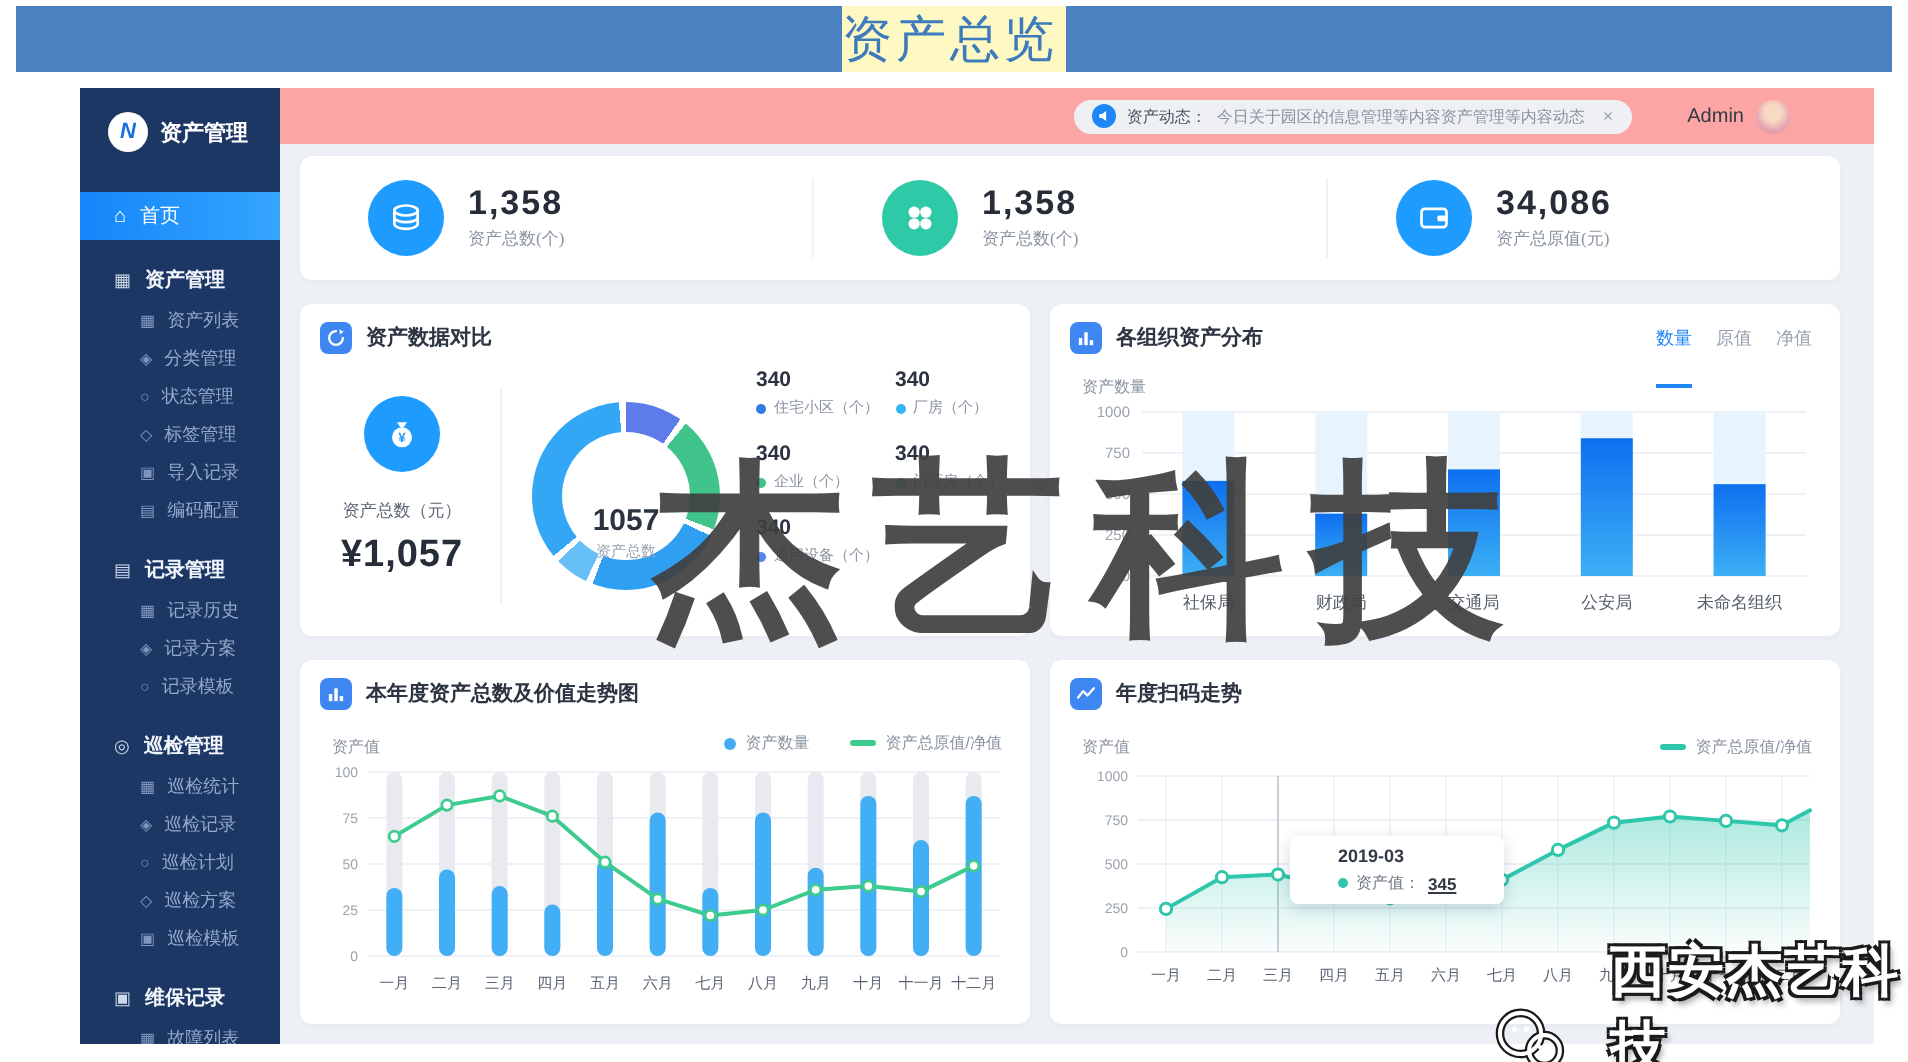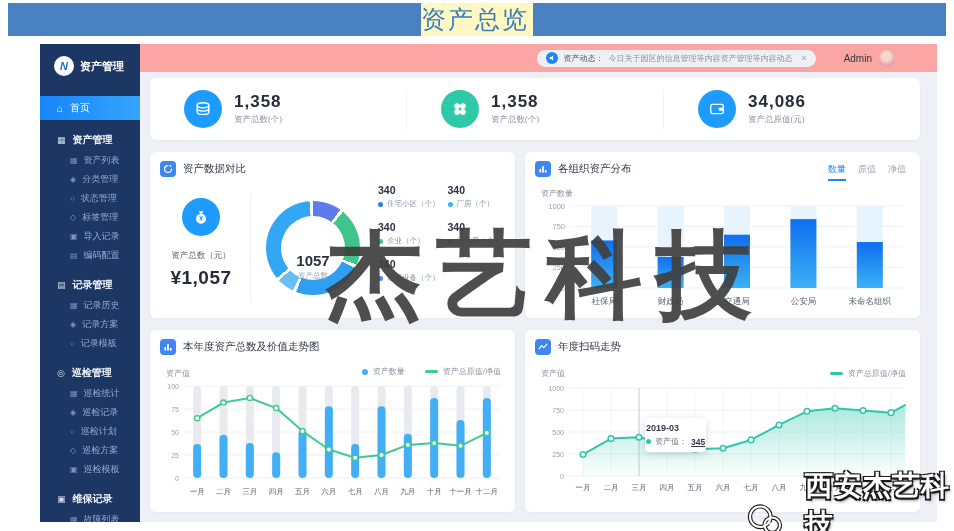--- a/index.html
+++ b/index.html
@@ -54,21 +54,21 @@
   .stat-label { font-size:8.5px; color:#8a93a0; margin-top:2px;font-family:Liberation Serif, serif; }
 
   
   .panel { position:absolute; background:#fff; border-radius:6px; box-shadow:0 1px 3px rgba(40,60,100,.04); }
   #panel-compare { left:10px;  top:108px; width:365px; height:166px; }
   #panel-org     { left:385px; top:108px; width:395px; height:166px; }
   #panel-trend   { left:10px;  top:286px; width:365px; height:182px; }
   #panel-scan    { left:385px; top:286px; width:395px; height:182px; }
   .panel-head { position:absolute; left:10px; top:9px; display:flex; align-items:center; gap:7px; }
   .panel-head-ico { width:16px; height:16px; border-radius:4px; background:#3e87f2; display:flex; align-items:center; justify-content:center; }
-  .panel-title { font-size:10.5px; font-weight:normal; color:#2e3542; }
+  .panel-title { font-size:10.5px; font-weight:bold; color:#2e3542; }
   .axis-name { position:absolute; font-size:8px; color:#8a93a0; }
 
   
   .cmp-aside { position:absolute; left:8px; top:46px; width:86px; text-align:center; }
   .cmp-bag { width:38px; height:38px; border-radius:50%; background:#1e9bff; margin:0 auto; display:flex; align-items:center; justify-content:center; }
   .cmp-label { font-size:8.5px; color:#5a6472; margin-top:14px; }
   .cmp-value { font-size:19px; font-weight:bold; color:#262c38; margin-top:5px; letter-spacing:.5px; }
   .cmp-divider { position:absolute; left:100px; top:42px; width:1px; height:108px; background:#eef1f6; }
   .donut { position:absolute; left:116px; top:49px; width:94px; height:94px; border-radius:50%; }
   .donut-hole { position:absolute; left:15px; top:15px; width:64px; height:64px; border-radius:50%; background:#fff;
@@ -76,31 +76,31 @@
   .donut-num { font-size:15px; font-weight:bold; color:#2b3240;margin-top:36px; }
   .donut-cap { font-size:7.5px; color:#9aa3ae; margin-top:2px; }
   #donut-legend { position:absolute; left:228px; top:32px; width:130px; display:grid; grid-template-columns:1fr 1fr; row-gap:12px; column-gap:8px; }
   .dl-value { font-size:10.5px; font-weight:bold; color:#2b3240; }
   .dl-row { display:flex; align-items:center; gap:4px; margin-top:3px; }
   .dl-dot { width:5px; height:5px; border-radius:50%; flex-shrink:0; }
   .dl-label { font-size:7.5px; color:#8a93a0; white-space:nowrap; }
 
   
   .org-tabs { position:absolute; right:14px; top:11px; display:flex; gap:12px; }
-  .org-tab { font-size:9px; color:#9aa3b0; padding-bottom:3px; cursor:pointer; }
+  .org-tab { font-size:9px; color:#9aa3b0; padding-bottom:16px; cursor:pointer; }
   .org-tab.active { color:#1f86f5; border-bottom:2px solid #1f86f5; }
 
   
   .legend-row { position:absolute; display:flex; align-items:center; gap:5px; }
   .lg-dot { width:6px; height:6px; border-radius:50%; }
   .lg-line { width:13px; height:2.5px; border-radius:2px; }
   .lg-text { font-size:8px; color:#8a93a0; }
 
   
-  .tooltip { position:absolute; left:120px; top:88px; background:#fff; border-radius:4px; padding:5px 1px;
+  .tooltip { position:absolute; left:120px; top:88px; background:#fff; border-radius:4px; padding:5px 24px;
              box-shadow:0 2px 8px rgba(30,50,90,.18); z-index:5; }
   .tt-title { font-size:9px; font-weight:bold; color:#333a45; }
   .tt-row { display:flex; align-items:center; gap:4px; margin-top:3px; }
   .tt-dot { width:5px; height:5px; border-radius:50%; background:#2fc7ac; }
   .tt-label { font-size:8px; color:#707884; }
   .tt-value { font-size:8.5px; font-weight:bold; color:#333a45;text-decoration:underline; }
 
   
   .wm-red { position:absolute; left:326px; top:228px; font-size:96px; line-height:1; font-weight:900;
             color:#404040; letter-spacing:14px; z-index:40; opacity:.92; font-family:"Liberation Serif","DejaVu Serif",serif; pointer-events:none; }

